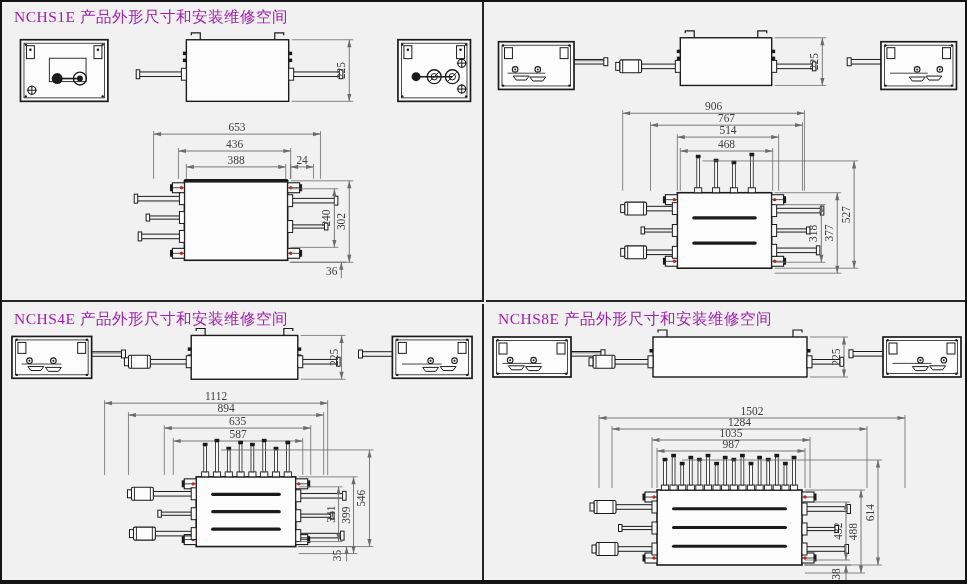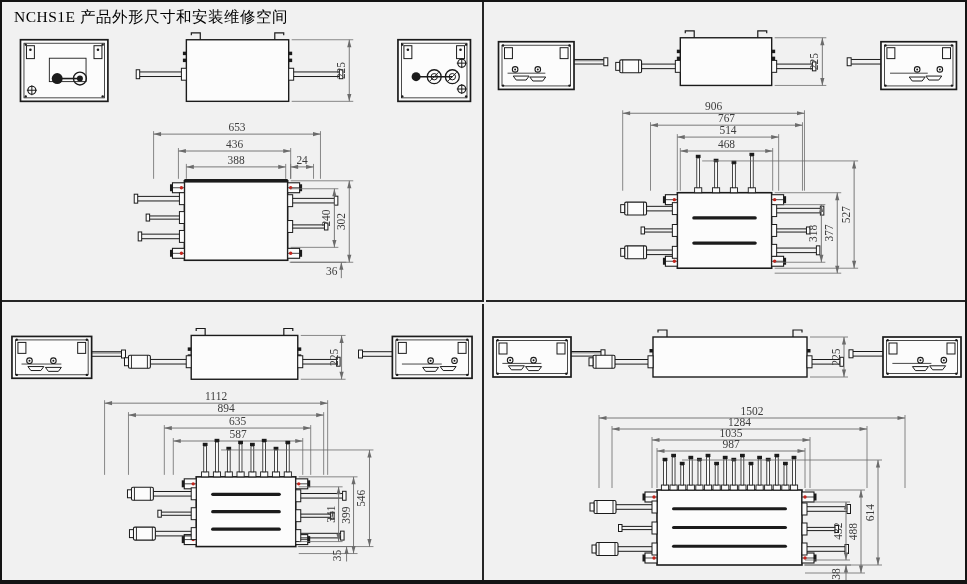--- a/index.html
+++ b/index.html
@@ -10,21 +10,21 @@
     border:2px solid #141414; border-bottom-width:4px;
     overflow:hidden;
   }
   .panel { position:absolute; }
   #p0 { left:0;   top:0;     width:482px; height:300px; border-right:2px solid #262626; border-bottom:2px solid #262626; }
   #p1 { left:484px;top:0;    width:479px; height:300px; border-bottom:2px solid #262626; }
   #p2 { left:0;   top:302px; width:482px; height:276px; border-right:2px solid #262626; }
   #p3 { left:484px;top:302px; width:479px; height:276px; }
   .panel-title {
     position:absolute; left:12px; top:5px;
-    font-size:15.5px; color:#000000; letter-spacing:0.5px; white-space:nowrap;
+    font-size:15.5px; color:#a21caf; letter-spacing:0.5px; white-space:nowrap;
   }
   .panel svg { position:absolute; left:0; top:0; width:100%; height:100%; }
 </style>
 </head>
 <body>
 
 <div class="sheet">
   <div class="panel" id="p0">
     <svg id="svg0" viewBox="0 0 482 300">
         <g>
@@ -540,20 +540,21 @@
           <polygon points="338,238 335.9,230.5 340.1,230.5" fill="#6b6b6b"></polygon>
           <line x1="298" y1="183" x2="342" y2="183" stroke="#6b6b6b" stroke-width="0.8"></line>
           <line x1="298" y1="238" x2="342" y2="238" stroke="#6b6b6b" stroke-width="0.8"></line>
           <text x="334" y="210.5" fill="#3c3c3c" font-size="11.5" text-anchor="middle" font-family="'Liberation Serif','DejaVu Serif',serif" transform="rotate(-90 334 210.5)">341</text>
           <line x1="346" y1="243" x2="346" y2="258" stroke="#6b6b6b" stroke-width="0.9"></line>
           <polygon points="346,243 343.9,250.5 348.1,250.5" fill="#6b6b6b"></polygon>
           <line x1="297" y1="243" x2="351" y2="243" stroke="#6b6b6b" stroke-width="0.8"></line>
           <text x="340" y="252" fill="#3c3c3c" font-size="11.5" text-anchor="middle" font-family="'Liberation Serif','DejaVu Serif',serif" transform="rotate(-90 340 252)">35</text>
         </g>
       </svg>
+    <div class="panel-title">NCHS4E 产品外形尺寸和安装维修空间</div>
   </div>
   <div class="panel" id="p3">
     <svg id="svg3" viewBox="0 0 479 276">
         <g>
           <rect x="7" y="33" width="78" height="40" fill="#fcfcfc" stroke="#1b1b1b" stroke-width="1.7"></rect>
           <rect x="10.5" y="36.5" width="71" height="33" fill="none" stroke="#1b1b1b" stroke-width="0.8"></rect>
           <circle cx="11.68" cy="36.2" r="1.2" fill="#1b1b1b"></circle>
           <circle cx="80.32" cy="36.2" r="1.2" fill="#1b1b1b"></circle>
           <circle cx="11.68" cy="69.80000000000001" r="1.2" fill="#1b1b1b"></circle>
           <circle cx="80.32" cy="69.80000000000001" r="1.2" fill="#1b1b1b"></circle>
@@ -757,14 +758,15 @@
           <polygon points="360,256 357.9,248.5 362.1,248.5" fill="#6b6b6b"></polygon>
           <line x1="319" y1="198" x2="364" y2="198" stroke="#6b6b6b" stroke-width="0.8"></line>
           <line x1="319" y1="256" x2="364" y2="256" stroke="#6b6b6b" stroke-width="0.8"></line>
           <text x="356" y="227" fill="#3c3c3c" font-size="11.5" text-anchor="middle" font-family="'Liberation Serif','DejaVu Serif',serif" transform="rotate(-90 356 227)">432</text>
           <line x1="360" y1="261" x2="360" y2="276" stroke="#6b6b6b" stroke-width="0.9"></line>
           <polygon points="360,261 357.9,268.5 362.1,268.5" fill="#6b6b6b"></polygon>
           <line x1="318" y1="261" x2="365" y2="261" stroke="#6b6b6b" stroke-width="0.8"></line>
           <text x="354" y="270" fill="#3c3c3c" font-size="11.5" text-anchor="middle" font-family="'Liberation Serif','DejaVu Serif',serif" transform="rotate(-90 354 270)">38</text>
         </g>
       </svg>
+    <div class="panel-title">NCHS8E 产品外形尺寸和安装维修空间</div>
   </div>
 </div>
 
 </body></html>

